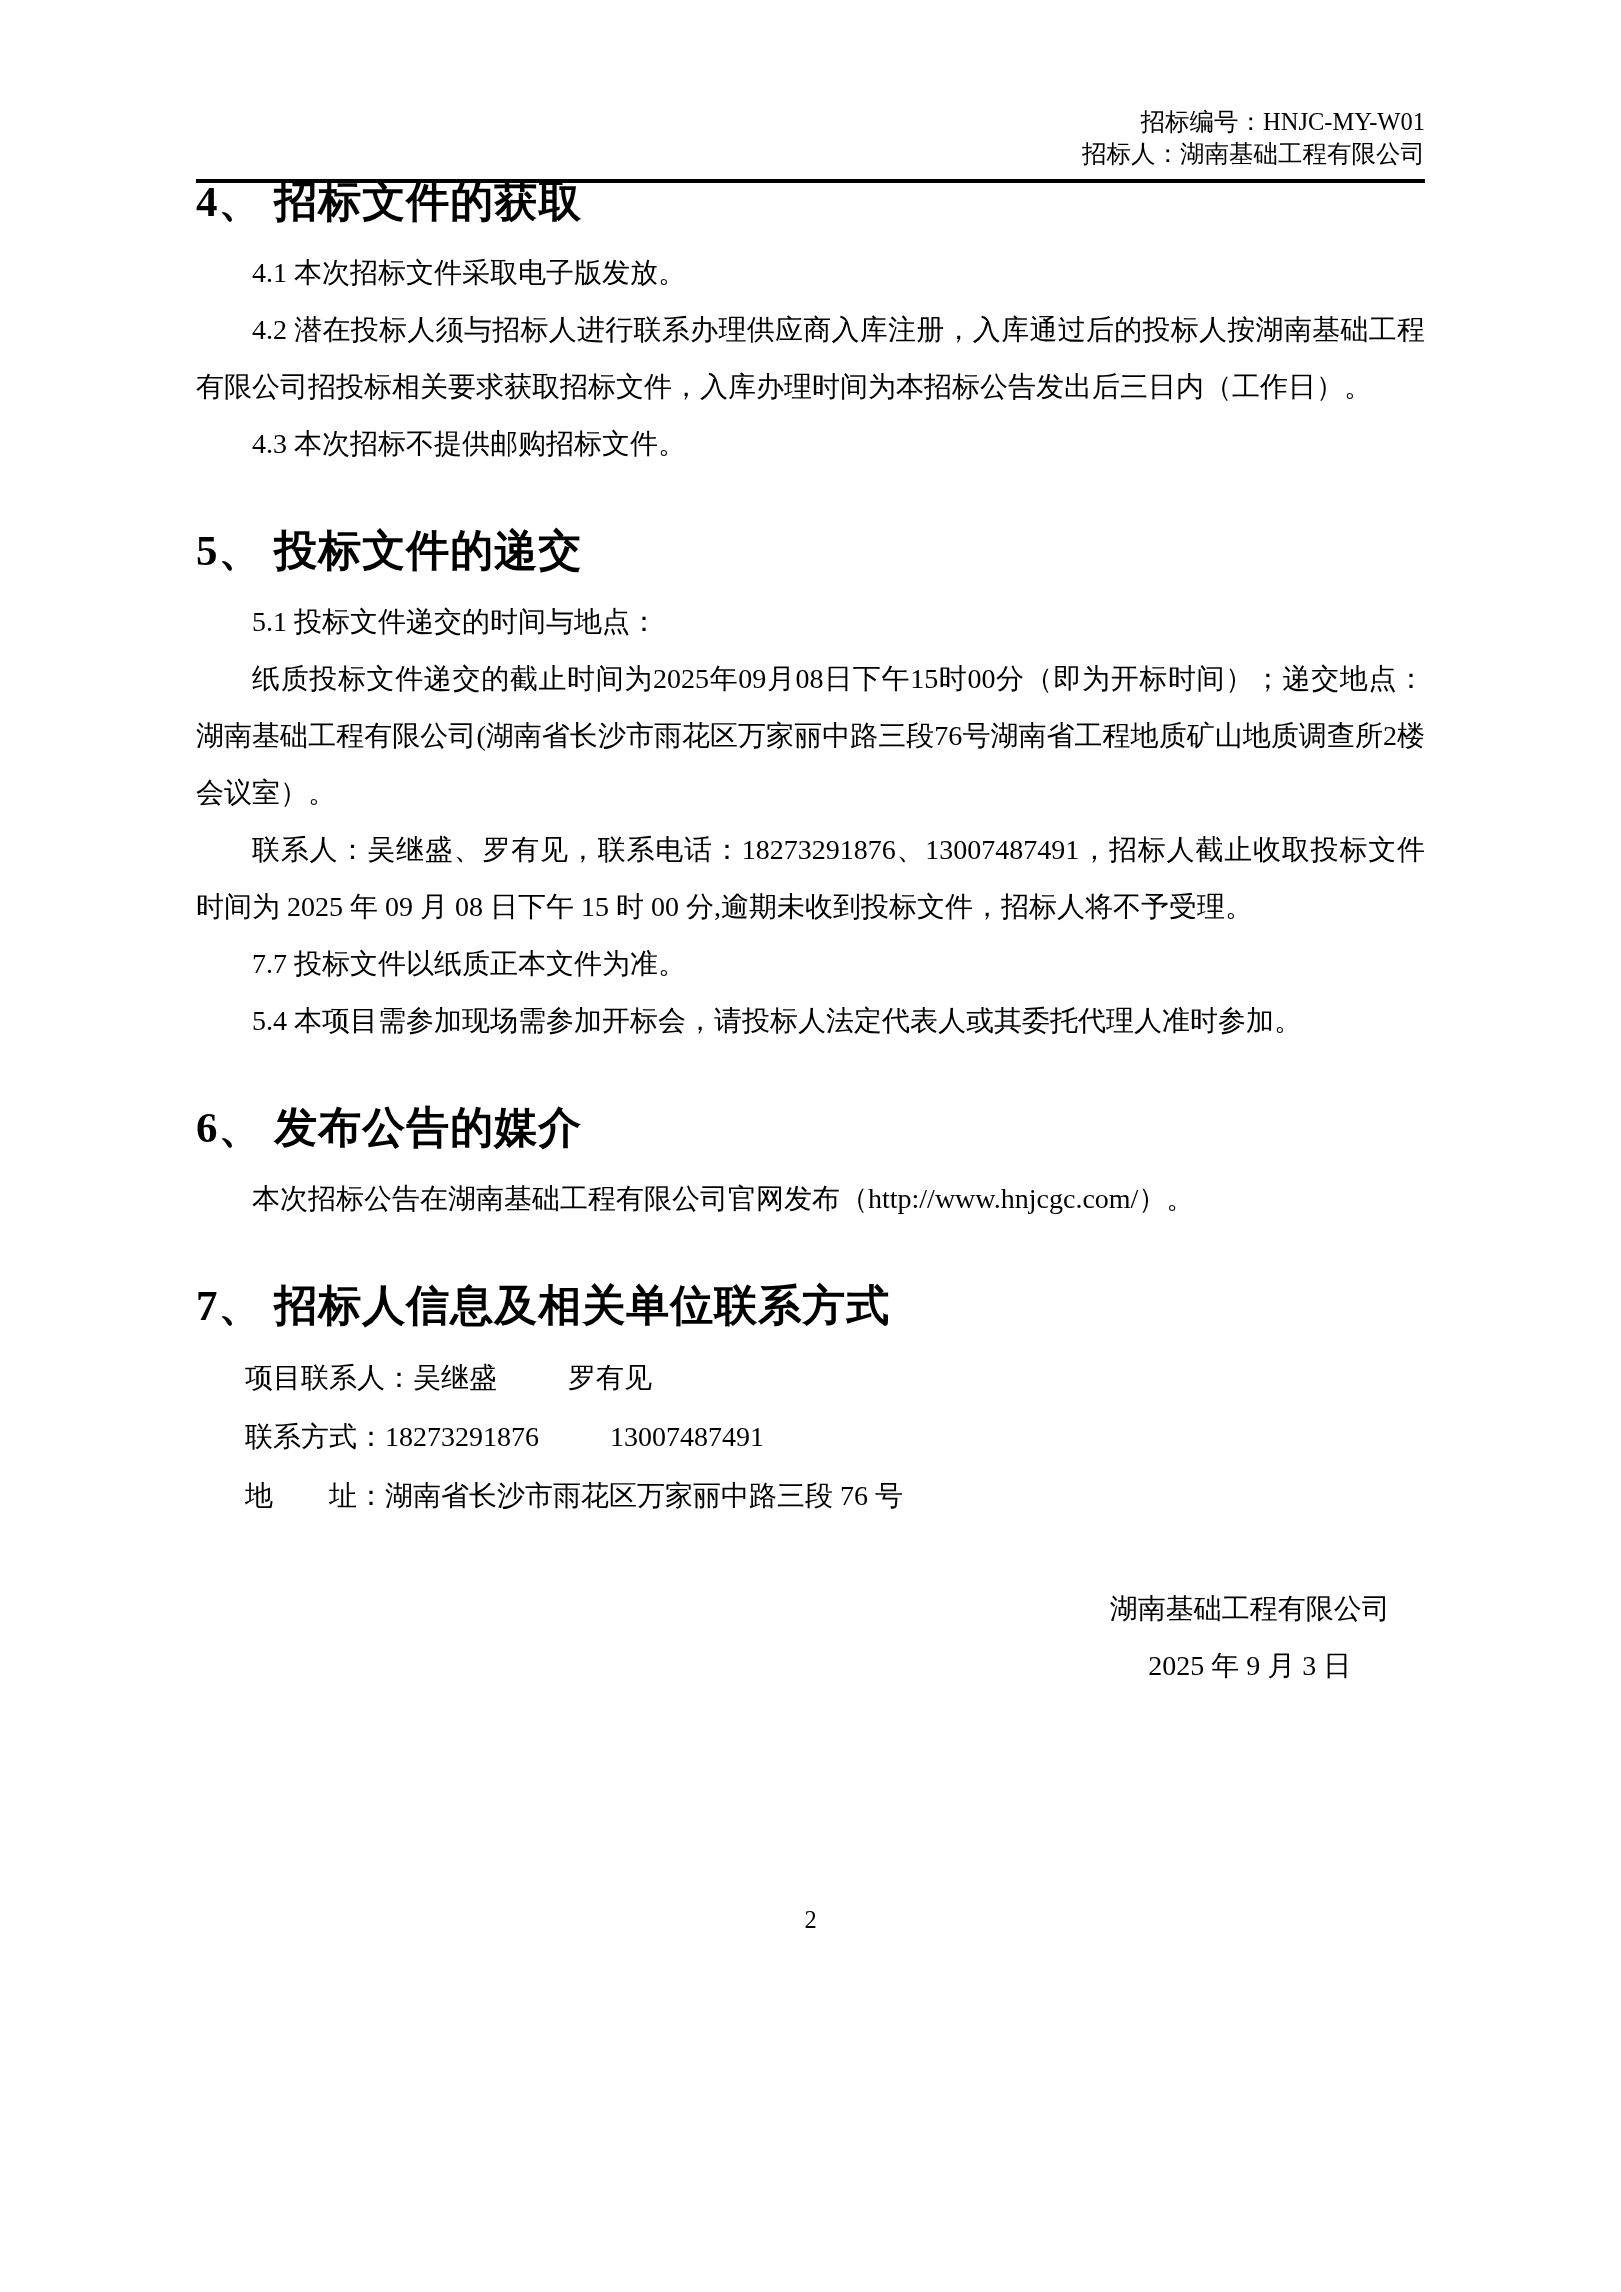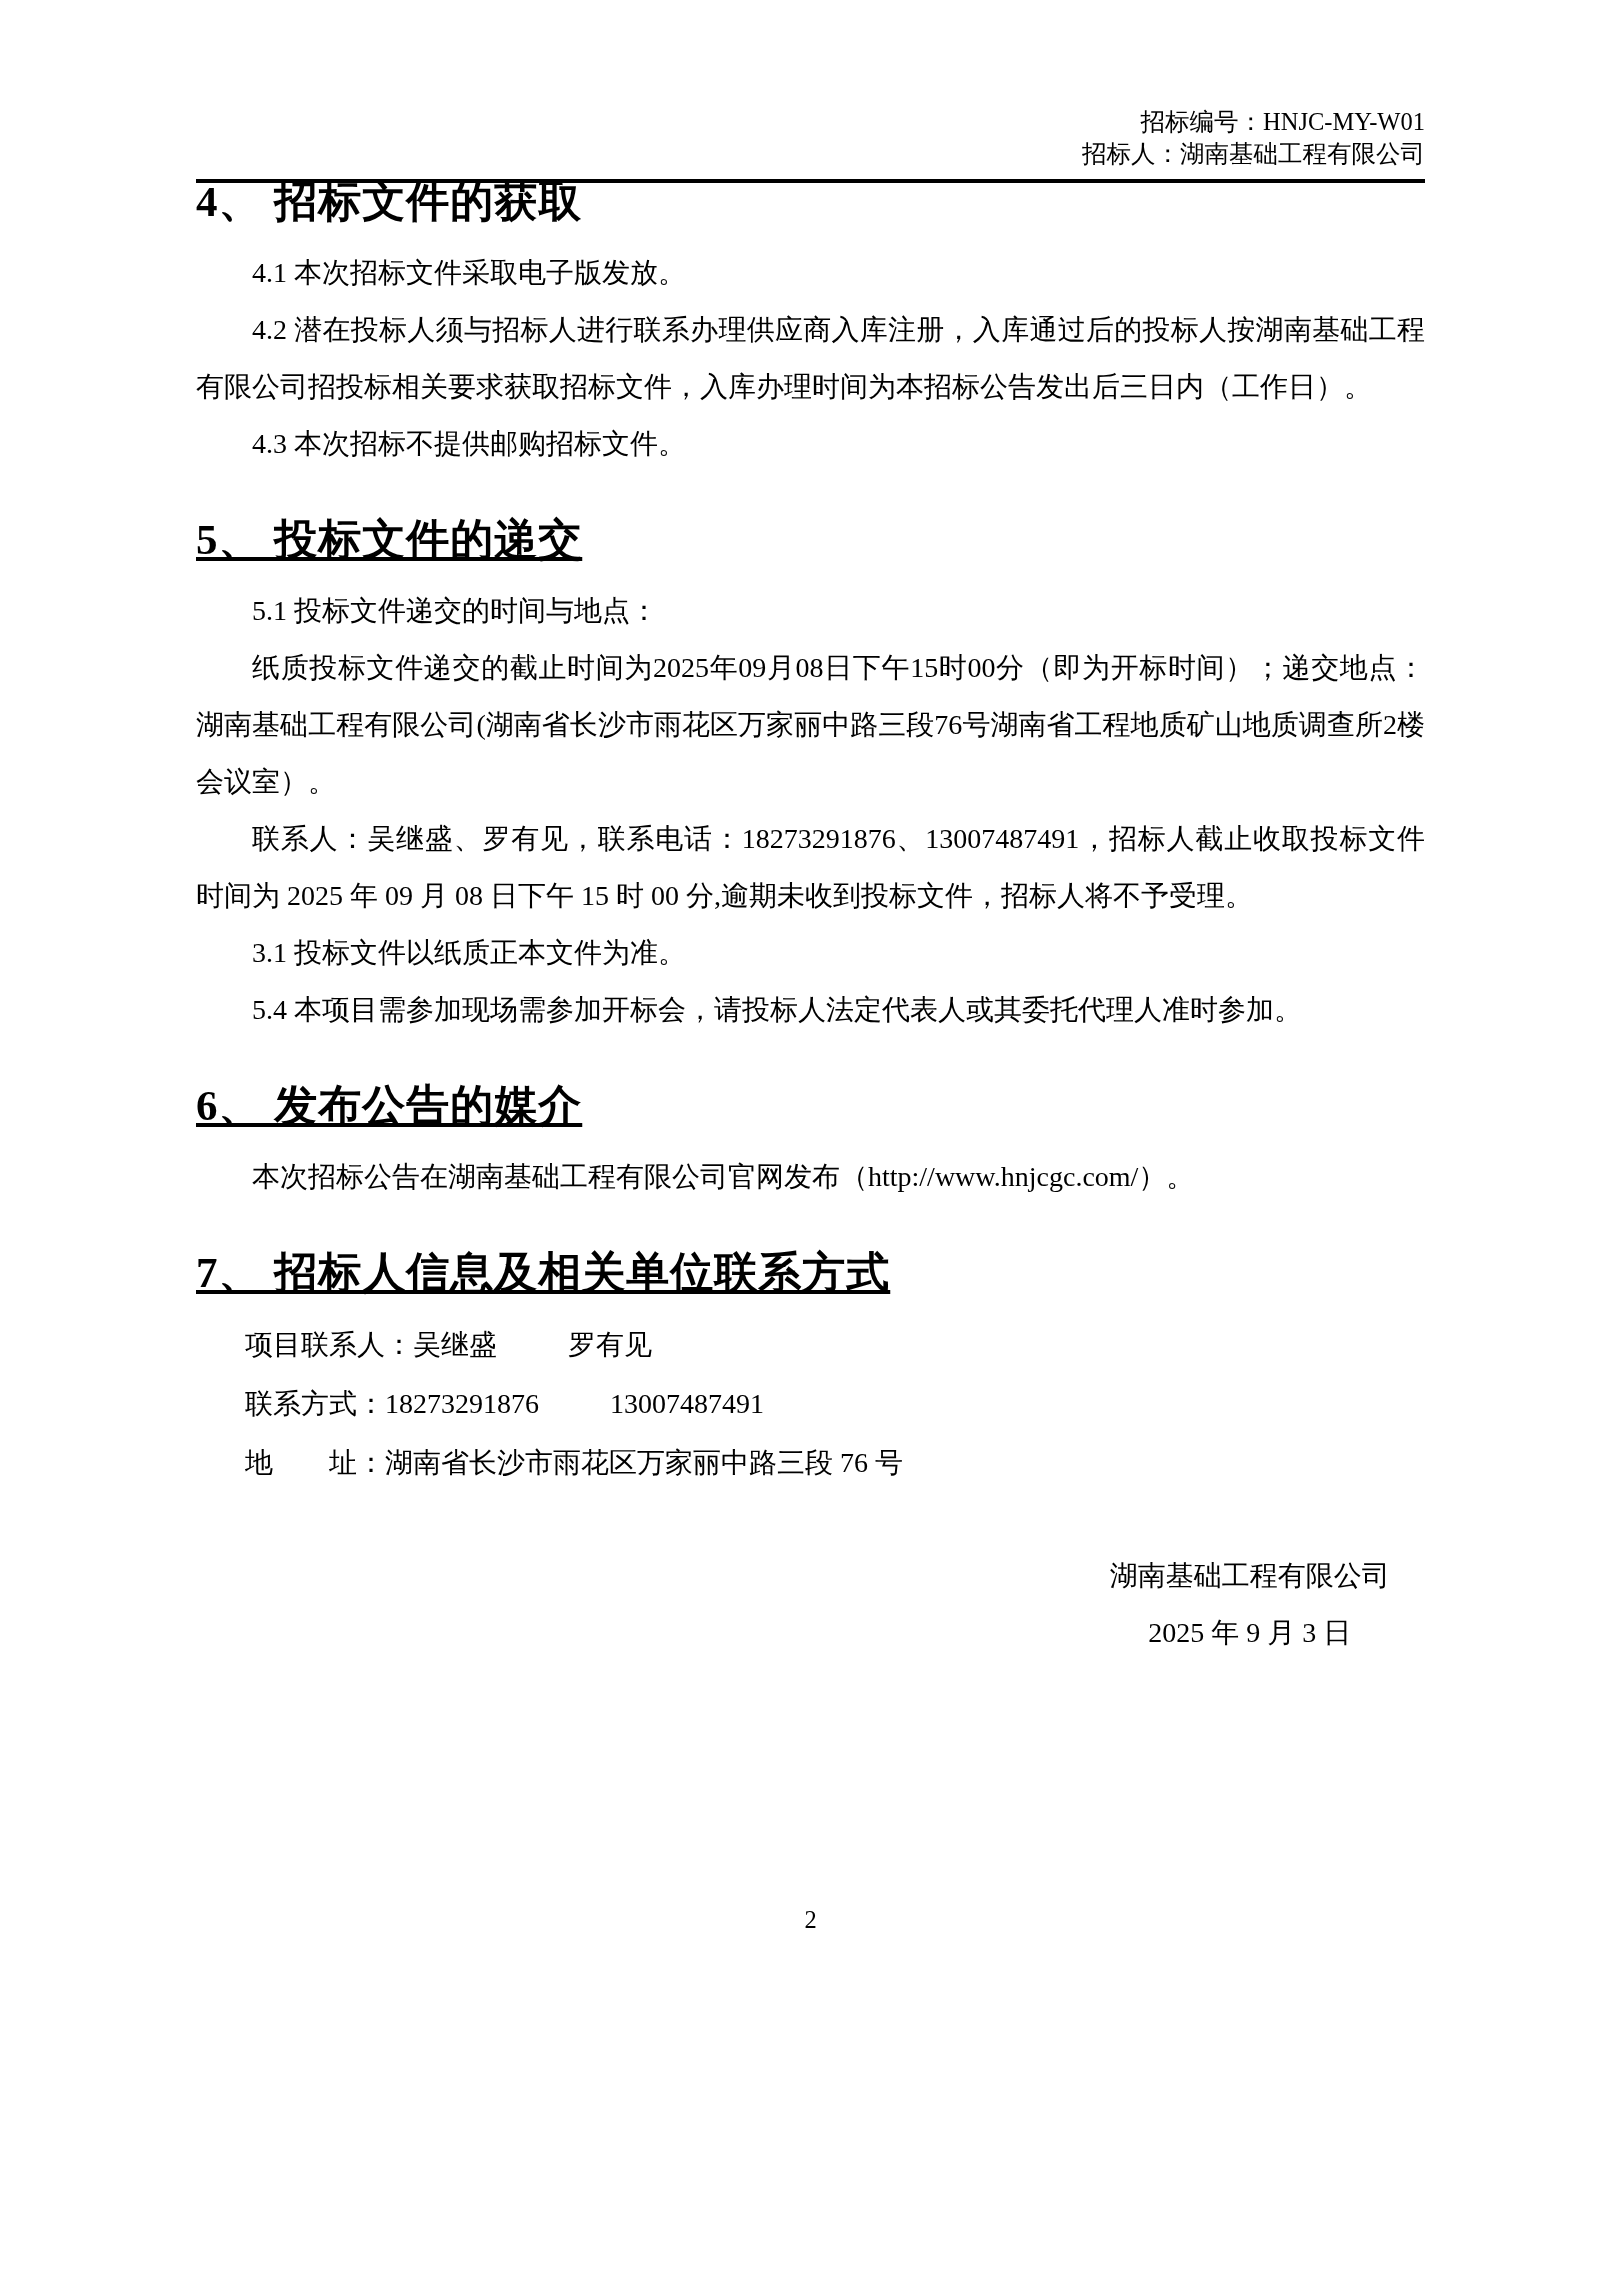--- a/index.html
+++ b/index.html
@@ -33,21 +33,21 @@
     top:157px;
   }
   .sec-title{
     font-size:43px;
     font-weight:bold;
     line-height:1.15;
     margin:0;
     letter-spacing:1px;
   }
   .mt-first{margin-top:19.6px;margin-bottom:17.6px;}
-  .mt-sec{margin-top:43px;margin-bottom:17.6px;text-decoration:underline;}
+  .mt-sec{margin-top:54px;margin-bottom:17.6px;}
   .para{
     font-size:28px;
     line-height:57px;
     margin:0;
     text-align:justify;
     text-indent:2em;
   }
   .u{
     text-underline-offset:4.9px;
   }
@@ -92,21 +92,21 @@
       <p class="para">4.1 本次招标文件采取电子版发放。</p>
       <p class="para">4.2 潜在投标人须与招标人进行联系办理供应商入库注册，入库通过后的投标人按湖南基础工程有限公司招投标相关要求获取招标文件，入库办理时间为本招标公告发出后三日内（工作日）。</p>
       <p class="para">4.3 本次招标不提供邮购招标文件。</p>
     </section>
 
     <section>
       <h2 class="sec-title mt-sec">5、 投标文件的递交</h2>
       <p class="para">5.1 投标文件递交的时间与地点：</p>
       <p class="para"><span>纸质投标文件递交的截止时间为</span><span class="u">2025</span><span>年</span><span class="u">09</span><span>月</span><span class="u">08</span><span>日下午</span><span class="u">15</span><span>时</span><span class="u">00</span><span>分（即为开标时间）；递交地点：湖南基础工程有限公司(湖南省长沙市雨花区万家丽中路三段76号湖南省工程地质矿山地质调查所2楼会议室）。</span></p>
       <p class="para"><span>联系人：吴继盛、罗有见，联系电话：18273291876、13007487491，招标人截止收取投标文件时间为 </span><span class="u">2025</span><span> 年 </span><span class="u">09</span><span> 月 </span><span class="u">08</span><span> 日下午 </span><span class="u">15</span><span> 时 </span><span class="u">00</span><span> 分,逾期未收到投标文件，招标人将不予受理。</span></p>
-      <p class="para">3.1 投标文件以纸质正本文件为准。</p>
+      <p class="para">7.7 投标文件以纸质正本文件为准。</p>
       <p class="para">5.4 本项目需参加现场需参加开标会，请投标人法定代表人或其委托代理人准时参加。</p>
     </section>
 
     <section>
       <h2 class="sec-title mt-sec">6、 发布公告的媒介</h2>
       <p class="para">本次招标公告在湖南基础工程有限公司官网发布（http://www.hnjcgc.com/）。</p>
     </section>
 
     <section>
       <h2 class="sec-title mt-sec">7、 招标人信息及相关单位联系方式</h2>

